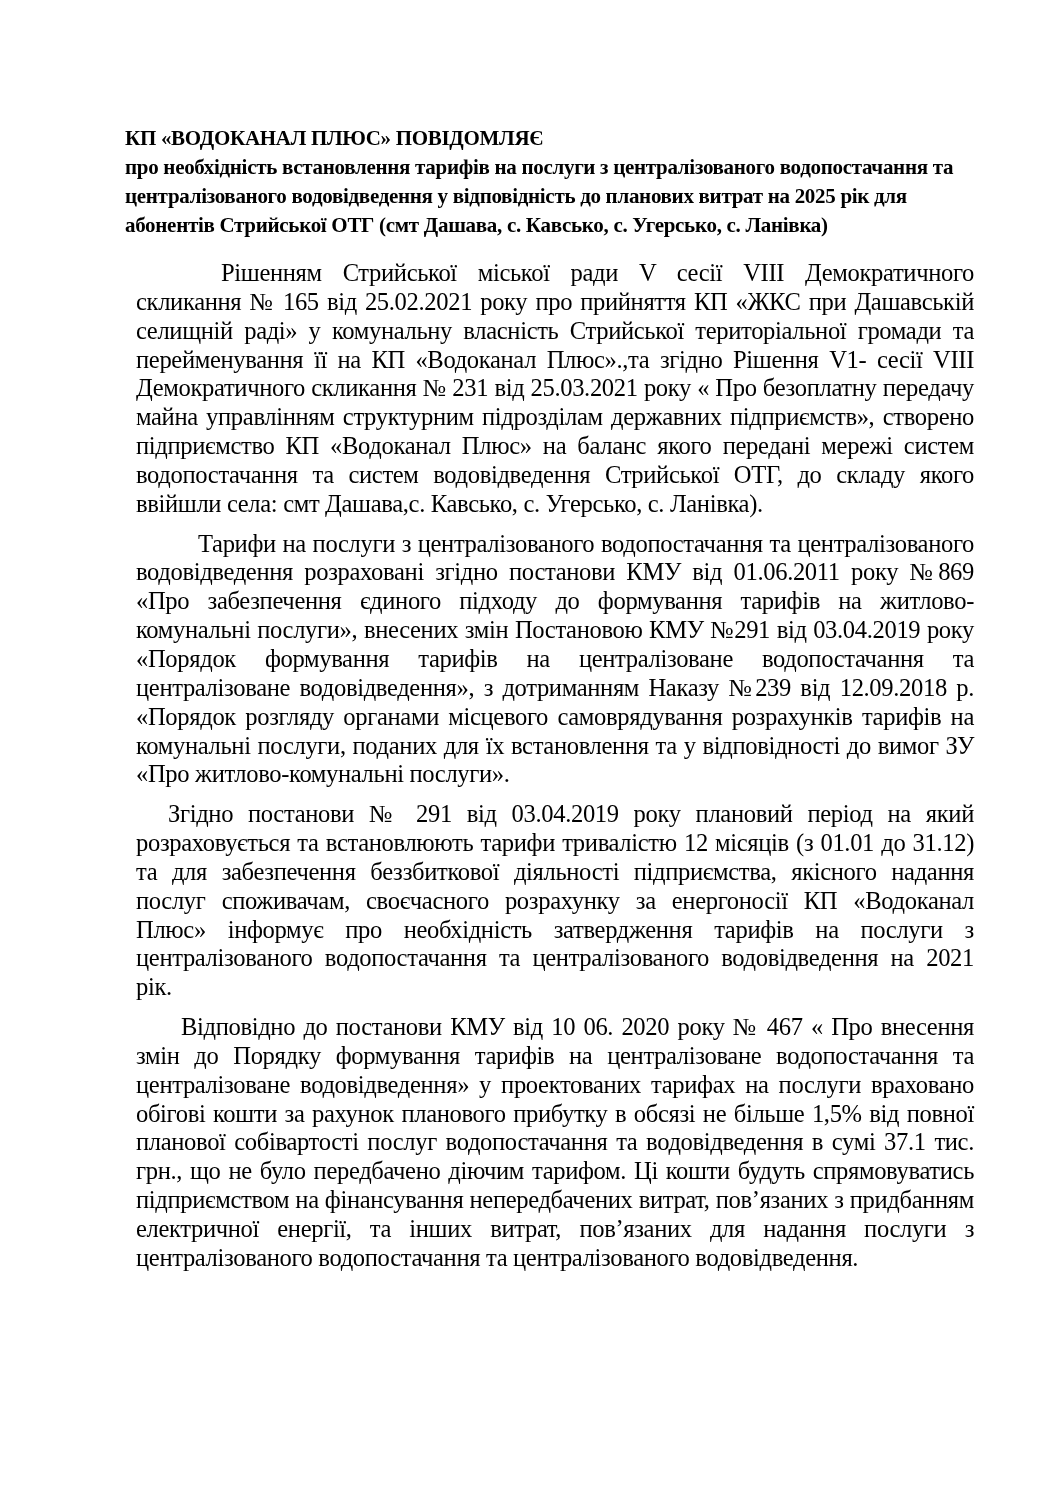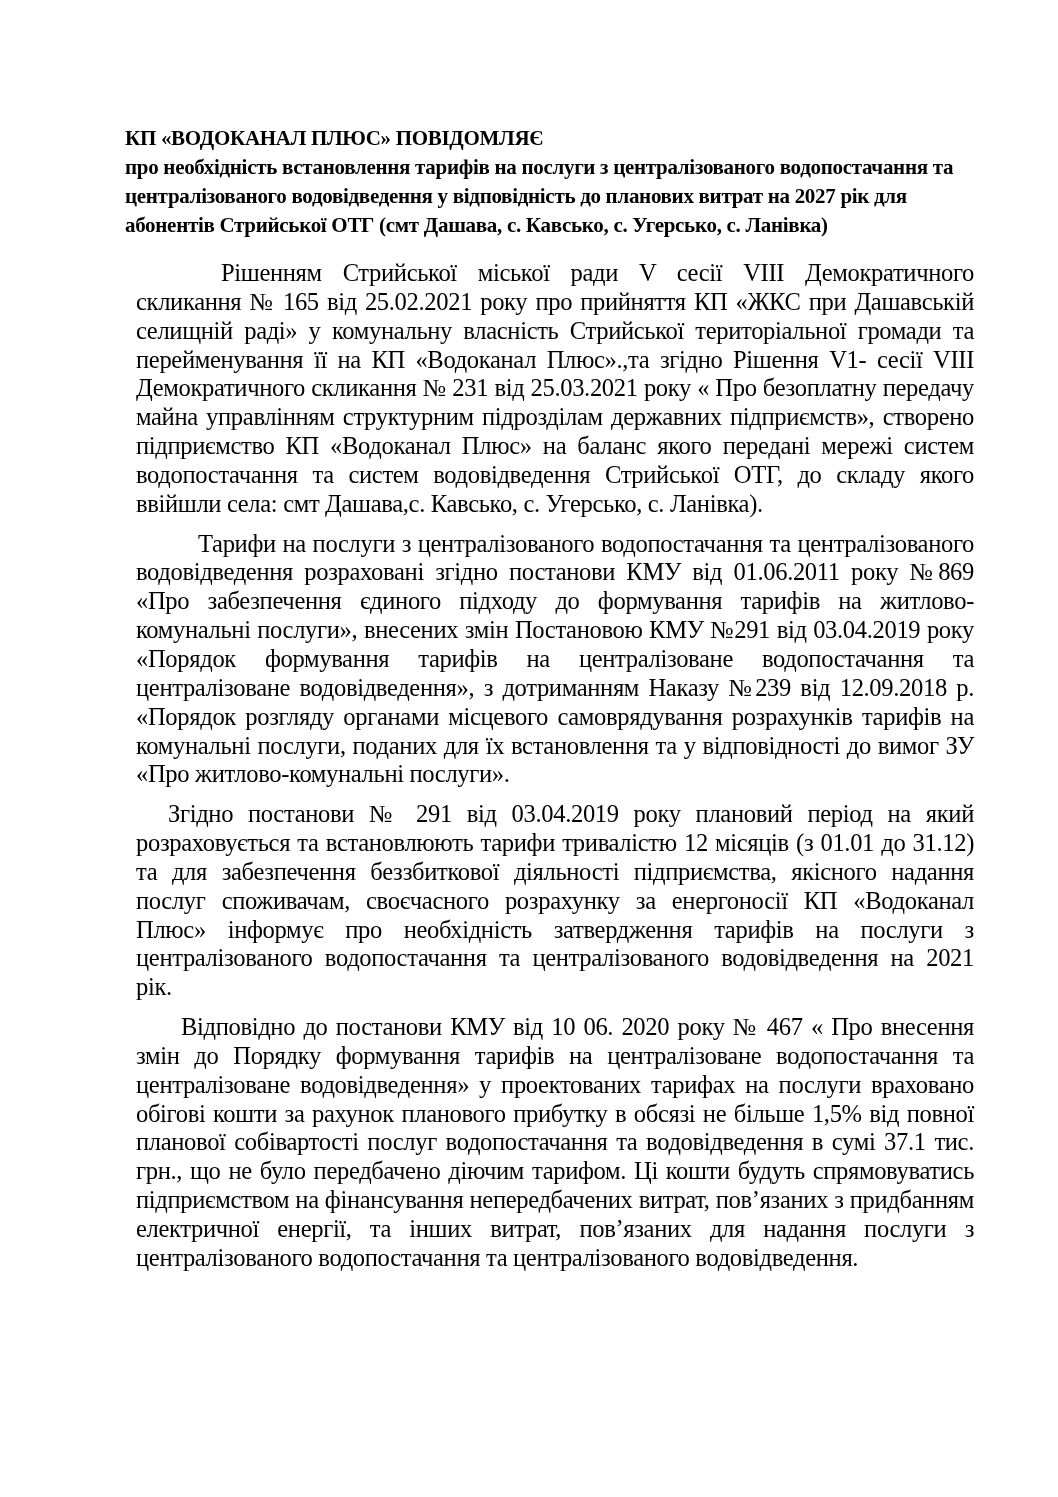--- a/index.html
+++ b/index.html
@@ -48,21 +48,21 @@
     .para.p2 { text-indent: 62px; }
     .para.p3 { text-indent: 32px; }
     .para.p4 { text-indent: 45px; }
   </style>
 </head>
 <body>
 
 <div class="page">
   <div class="title-block">
     <span class="main-title">КП «ВОДОКАНАЛ ПЛЮС» ПОВІДОМЛЯЄ</span>
-    <span class="subtitle">про необхідність встановлення тарифів на послуги з централізованого водопостачання та централізованого водовідведення у відповідність до планових витрат на 2027 рік для абонентів Стрийської ОТГ (смт Дашава, с. Кавсько, с. Угерсько, с. Ланівка)</span>
+    <span class="subtitle">про необхідність встановлення тарифів на послуги з централізованого водопостачання та централізованого водовідведення у відповідність до планових витрат на 2025 рік для абонентів Стрийської ОТГ (смт Дашава, с. Кавсько, с. Угерсько, с. Ланівка)</span>
   </div>
 
   <div class="body-block">
     <p class="para p1">Рішенням Стрийської міської ради V сесії VIII Демократичного скликання № 165 від 25.02.2021 року про прийняття КП «ЖКС при Дашавській селищній раді» у комунальну власність Стрийської територіальної громади та перейменування її на КП «Водоканал Плюс».,та згідно Рішення V1- сесії VIII Демократичного скликання № 231 від 25.03.2021 року « Про безоплатну передачу майна управлінням структурним підрозділам державних підприємств», створено підприємство КП «Водоканал Плюс» на баланс якого передані мережі систем водопостачання та систем водовідведення Стрийської ОТГ, до складу якого ввійшли села: смт Дашава,с. Кавсько, с. Угерсько, с. Ланівка).</p>
     <p class="para p2">Тарифи на послуги з централізованого водопостачання та централізованого водовідведення розраховані згідно постанови КМУ від 01.06.2011 року №869 «Про забезпечення єдиного підходу до формування тарифів на житлово-комунальні послуги», внесених змін Постановою КМУ №291 від 03.04.2019 року «Порядок формування тарифів на централізоване водопостачання та централізоване водовідведення», з дотриманням Наказу №239 від 12.09.2018 р. «Порядок розгляду органами місцевого самоврядування розрахунків тарифів на комунальні послуги, поданих для їх встановлення та у відповідності до вимог ЗУ «Про житлово-комунальні послуги».</p>
     <p class="para p3">Згідно постанови № 291 від 03.04.2019 року плановий період на який розраховується та встановлюють тарифи тривалістю 12 місяців (з 01.01 до 31.12) та для забезпечення беззбиткової діяльності підприємства, якісного надання послуг споживачам, своєчасного розрахунку за енергоносії КП «Водоканал Плюс» інформує про необхідність затвердження тарифів на послуги з централізованого водопостачання та централізованого водовідведення на 2021 рік.</p>
     <p class="para p4">Відповідно до постанови КМУ від 10 06. 2020 року № 467 « Про внесення змін до Порядку формування тарифів на централізоване водопостачання та централізоване водовідведення» у проектованих тарифах на послуги враховано обігові кошти за рахунок планового прибутку в обсязі не більше 1,5% від повної планової собівартості послуг водопостачання та водовідведення в сумі 37.1 тис. грн., що не було передбачено діючим тарифом. Ці кошти будуть спрямовуватись підприємством на фінансування непередбачених витрат, пов’язаних з придбанням електричної енергії, та інших витрат, пов’язаних для надання послуги з централізованого водопостачання та централізованого водовідведення.</p>
   </div>
 </div>
 

